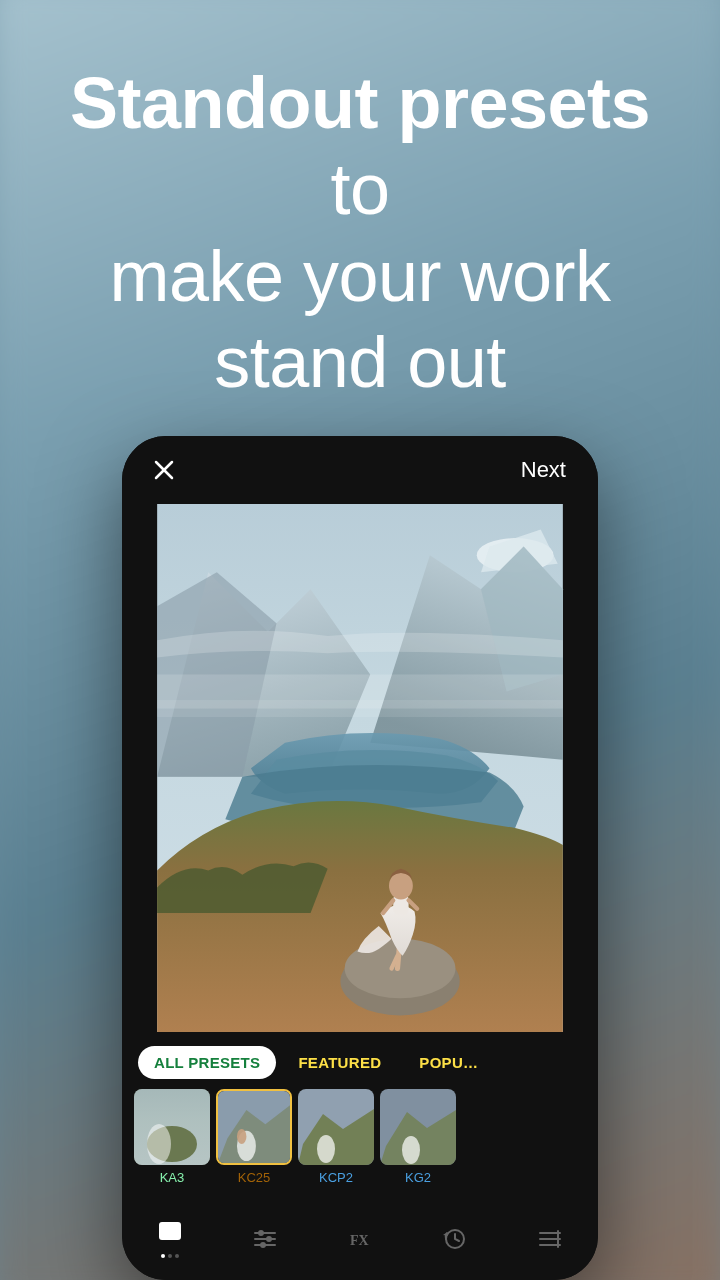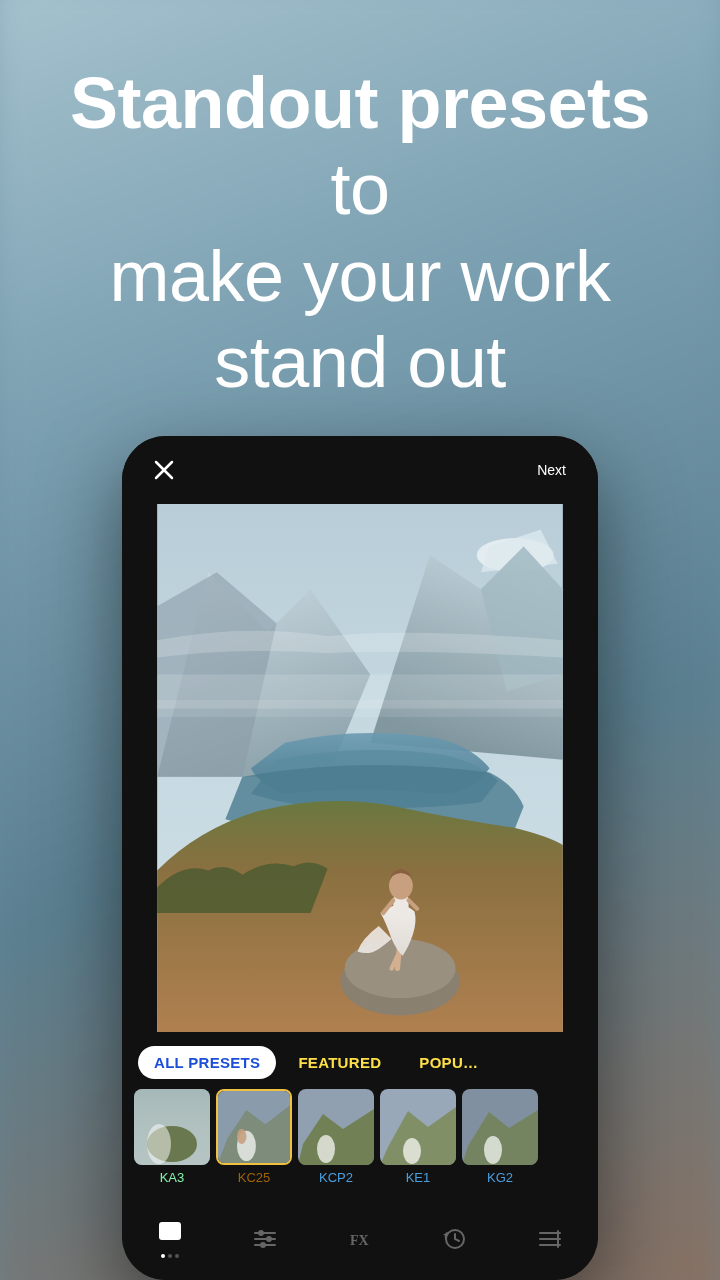--- a/index.html
+++ b/index.html
@@ -80,21 +80,21 @@
       justify-content: center;
       cursor: pointer;
     }
     .close-btn svg {
       width: 24px;
       height: 24px;
     }
 
     .next-btn {
       color: white;
-      font-size: 14px;
+      font-size: 22px;
       font-weight: 400;
       cursor: pointer;
       padding: 4px 8px;
     }
 
     
     .photo-area {
       flex: 1;
       overflow: hidden;
       position: relative;
@@ -126,21 +126,21 @@
       border-radius: 30px;
       font-size: 15px;
       font-weight: 600;
       color: #fde047;
       cursor: pointer;
       white-space: nowrap;
       letter-spacing: 0.3px;
     }
     .tab-item.active {
       background: white;
-      color: #1d4ed8;
+      color: #15803d;
     }
 
     
     .presets-row {
       display: flex;
       padding: 10px 12px;
       gap: 6px;
       overflow: hidden;
     }
 
@@ -368,30 +368,20 @@
           <div class="thumb-img">
             <svg viewBox="0 0 76 76" xmlns="http://www.w3.org/2000/svg">
               <rect width="76" height="76" fill="#90a0b0"></rect>
               <polygon points="5,55 25,25 45,40 76,20 76,76 0,76" fill="#6a7840" opacity="0.8"></polygon>
               <ellipse cx="28" cy="60" rx="9" ry="14" fill="white" opacity="0.7"></ellipse>
             </svg>
           </div>
           <span class="thumb-label active-blue">KCP2</span>
         </div>
 
-        <div class="preset-thumb">
-          <div class="thumb-img">
-            <svg viewBox="0 0 76 76" xmlns="http://www.w3.org/2000/svg">
-              <rect width="76" height="76" fill="#98a8b8"></rect>
-              <polygon points="8,58 28,22 48,38 76,18 76,76 0,76" fill="#7a8850" opacity="0.8"></polygon>
-              <ellipse cx="32" cy="62" rx="9" ry="13" fill="white" opacity="0.7"></ellipse>
-            </svg>
-          </div>
-          <span class="thumb-label active-blue">KE1</span>
-        </div>
 
 
         <div class="preset-thumb">
           <div class="thumb-img">
             <svg viewBox="0 0 76 76" xmlns="http://www.w3.org/2000/svg">
               <rect width="76" height="76" fill="#8090a0"></rect>
               <polygon points="6,57 27,23 47,39 76,21 76,76 0,76" fill="#708050" opacity="0.8"></polygon>
               <ellipse cx="31" cy="61" rx="9" ry="14" fill="white" opacity="0.7"></ellipse>
             </svg>
           </div>

